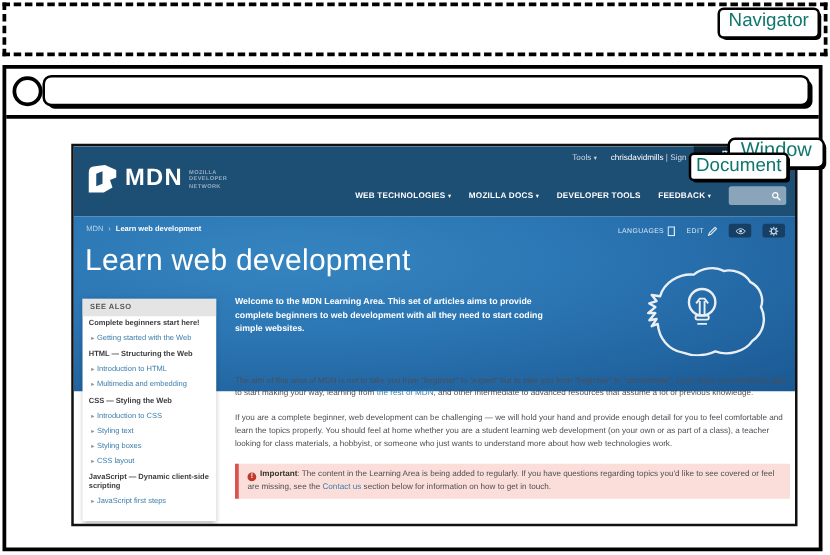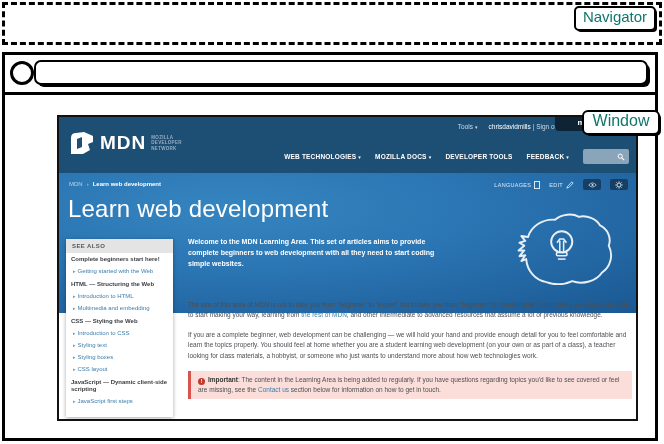--- a/index.html
+++ b/index.html
@@ -216,13 +216,16 @@
       <div class="mdn-main">
         <p><span>The aim of this area of MDN is not to take you from "beginner" to "expert" but to take you from "beginner" to "comfortable". From there you should be able to start making your way, learning from </span><span class="body-link">the rest of MDN</span><span>, and other intermediate to advanced resources that assume a lot of previous knowledge.</span></p>
         <p>If you are a complete beginner, web development can be challenging — we will hold your hand and provide enough detail for you to feel comfortable and learn the topics properly. You should feel at home whether you are a student learning web development (on your own or as part of a class), a teacher looking for class materials, a hobbyist, or someone who just wants to understand more about how web technologies work.</p>
         <div class="note-box">
           <span class="note-icon">!</span><span class="note-label">Important</span><span>: </span><span>The content in the Learning Area is being added to regularly. If you have questions regarding topics you'd like to see covered or feel are missing, see the </span><span class="body-link">Contact us</span><span> section below for information on how to get in touch.</span>
         </div>
       </div>
     </div>
   </div>
 
+  <div class="frame-label" id="document-label">
+    <span>Document</span>
+  </div>
 </div>
 
 </body></html>

